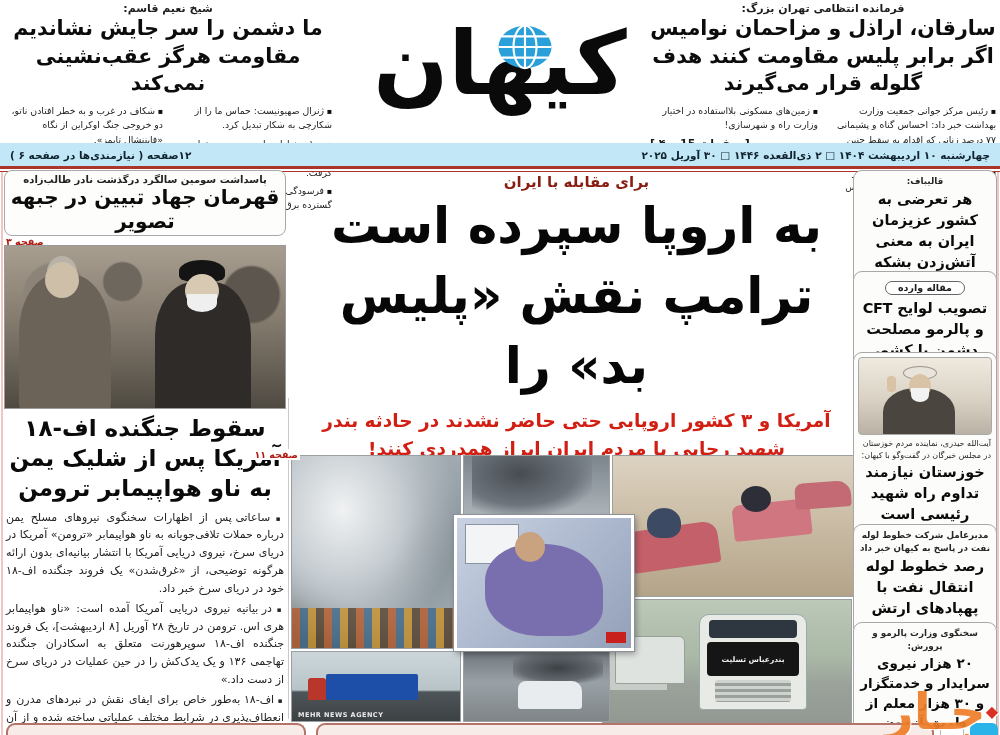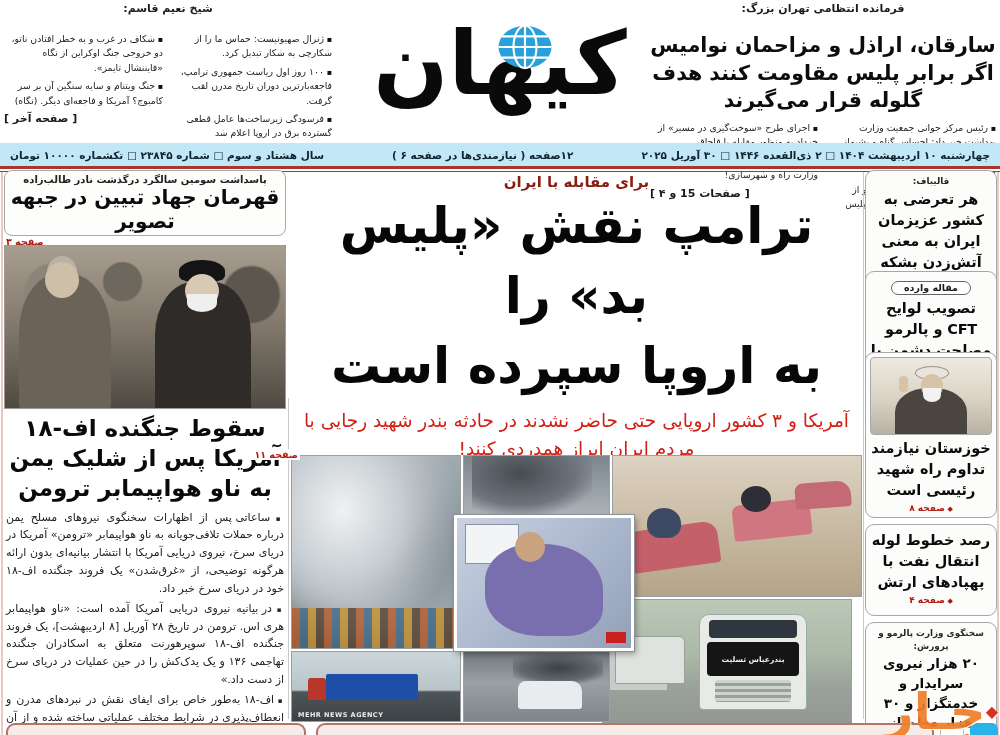--- a/index.html
+++ b/index.html
@@ -6,21 +6,21 @@
   html,body { width:1000px; height:735px; }
   body {
     font-family:"DejaVu Sans", sans-serif;
     background:#ffffff; color:#111; overflow:hidden; position:relative;
     direction:rtl;
   }
 
   
   .top-right-block { position:absolute; top:2px; right:4px; width:346px; text-align:center; }
   .top-left-block  { position:absolute; top:2px; left:4px;  width:328px; text-align:center; }
-  .block-kicker { font-size:11px; font-weight:bold; color:#1d1d1d; margin-bottom:17px; }
+  .block-kicker { font-size:11px; font-weight:bold; color:#1d1d1d; margin-bottom:0; }
   .block-headline { font-size:20.5px; font-weight:900; line-height:1.35; color:#0c0c0c; letter-spacing:-0.3px; }
   .block-bullets { display:flex; gap:10px; margin-top:6px; text-align:right; }
   .bcol { flex:1; }
   .bullet { font-size:9.3px; line-height:1.55; color:#222; margin-bottom:4px; }
   .bullet::before { content:"▪ "; color:#111; font-size:8px; }
   .pageref-black { font-weight:bold; font-size:11px; color:#1a1a1a; text-align:left; margin-top:1px; }
   .pageref-black::before { content:"[ "; } .pageref-black::after { content:" ]"; }
 
   .masthead { position:absolute; top:0; left:332px; width:336px; height:140px; text-align:center; }
   .masthead .logo { font-size:88px; font-weight:900; color:#0a0a0a; line-height:1.45; letter-spacing:-2px; }
@@ -34,21 +34,21 @@
     border-top:3px solid #ab352a; border-bottom:1px solid #ab352a; background:#fff; }
   .sideline-l { position:absolute; top:172px; bottom:0; left:1px; width:2px; background:#eec7c2; }
   .sideline-r { position:absolute; top:172px; bottom:0; right:1px; width:2px; background:#eec7c2; }
   .vsep-sidebar { position:absolute; top:172px; bottom:16px; right:136px; width:1px; background:#c9c9c9; }
   .vsep-left { position:absolute; top:398px; bottom:16px; left:288px; width:1px; background:#c9c9c9; }
 
   
   .lead { position:absolute; top:171px; left:291px; width:571px; text-align:center; }
   .lead-kicker { font-size:15px; font-weight:bold; color:#8a1d12; margin-top:2px; }
   .lead-headline { font-size:50px; font-weight:900; line-height:1.4; color:#070707; letter-spacing:-1px; }
-  .lead-sub { font-size:18.5px; font-weight:400; line-height:1.5; color:#d21f14; margin-top:6px; padding:0 8px; }
+  .lead-sub { font-size:18.5px; font-weight:700; line-height:1.5; color:#d21f14; margin-top:6px; padding:0 8px; }
   .lead-sub-page { text-align:left; font-size:10px; font-weight:bold; color:#b01b10; margin-top:-2px; }
   .lead-sub-page::before { content:"[ "; color:#222; } .lead-sub-page::after { content:" ]"; color:#222; }
   .lead-divider { border-top:1.5px solid #3a3a3a; margin:3px 4px 3px 4px; }
   .fire-kicker { font-size:11px; font-weight:bold; color:#1c1c1c; }
   .fire-headline { font-size:23px; font-weight:900; color:#0a0a0a; letter-spacing:-0.4px; margin-top:1px; }
 
   
   .collage { position:absolute; top:455px; left:291px; width:571px; height:267px; background:#fff; }
   .collage-page { position:absolute; top:-6px; right:562px; z-index:5; font-size:9.5px; font-weight:bold; color:#b01b10; background:#fff; padding:0 2px; white-space:nowrap; }
   .tile { position:absolute; border:1px solid #9aa0a2; }
@@ -115,21 +115,21 @@
   .photo-khamenei .turban { position:absolute; right:60px; top:14px; width:46px; height:22px; background:#141414; border-radius:50% 50% 30% 30%; }
   .photo-khamenei .beard { position:absolute; right:68px; top:48px; width:30px; height:18px; background:#efefef; border-radius:0 0 50% 50%; }
   .f18-headline { font-size:23px; font-weight:900; text-align:center; line-height:1.3; letter-spacing:-0.5px; color:#0a0a0a; margin-top:5px; }
   .f18-paras { margin-top:5px; padding:0 2px; }
   .f18-paras p { font-size:11px; line-height:1.62; text-align:justify; color:#222; margin-bottom:2px; }
   .f18-paras p::before { content:"▪ "; font-size:7px; }
   .f18-page { font-weight:bold; font-size:10.5px; text-align:left; margin:0 2px; }
   .f18-page::before { content:"[ "; } .f18-page::after { content:" ]"; }
 
   
-  .sb-box { position:absolute; right:3px; width:132px; border:1.5px solid #a8a8a8; border-radius:9px; background:#fcfcfa; text-align:center; padding:4px 4px; }
+  .sb-box { position:absolute; right:3px; width:144px; border:1.5px solid #a8a8a8; border-radius:9px; background:#fcfcfa; text-align:center; padding:4px 4px; }
   .sb-kicker { font-size:8.8px; font-weight:bold; color:#262626; line-height:1.5; }
   .sb-kicker-sm { font-size:8px; color:#262626; line-height:1.45; text-align:right; padding:0 1px; }
   .sb-title { font-size:14.5px; font-weight:900; line-height:1.45; color:#0b0b0b; letter-spacing:-0.3px; margin-top:1px; }
   .sb-page { font-size:9px; font-weight:bold; color:#b3170d; margin-top:2px; }
   .sb-page::before { content:"◆ "; font-size:7px; }
   .sb-pill { display:inline-block; border:1.2px solid #666; border-radius:10px; font-size:9.5px; font-weight:bold; color:#1c1c1c; padding:0 12px 1px; margin-bottom:2px; background:#fff; }
   .photo-cleric { height:78px; border:1px solid #aaa; border-radius:4px; position:relative; overflow:hidden; margin-bottom:3px;
     background:linear-gradient(180deg,#efe9df 0%,#d9d2c4 55%,#b9b2a4 100%); }
   .photo-cleric .robe { position:absolute; left:24px; top:30px; width:72px; height:52px; background:#4a463f; border-radius:46% 46% 6% 6%; }
   .photo-cleric .face { position:absolute; left:50px; top:16px; width:22px; height:24px; background:#d9c3a6; border-radius:50%; }
@@ -152,21 +152,20 @@
 
 <div class="top-right-block">
   <div class="block-kicker">فرمانده انتظامی تهران بزرگ:</div>
   <div class="block-headline">سارقان، اراذل و مزاحمان نوامیس اگر برابر پلیس مقاومت کنند هدف گلوله قرار می‌گیرند</div>
   <div class="block-bullets">
     <div class="bcol">
       <div class="bullet">رئیس مرکز جوانی جمعیت وزارت بهداشت خبر داد: احساس گناه و پشیمانی ۷۷ درصد زنانی که اقدام به سقط جنین می‌کنند</div>
       <div class="bullet">کشف دستگاه حک شاسی خودرو از مخفیگاه سارقان سابقه‌دار توسط پلیس آگاهی تهران.</div>
     </div>
     <div class="bcol">
-      <div class="bullet">اجرای طرح «سوخت‌گیری در مسیر» از خرداد به منظور مقابله با قاچاق</div>
       <div class="bullet">زمین‌های مسکونی بلااستفاده در اختیار وزارت راه و شهرسازی!</div>
       <div class="pageref-black">صفحات 15 و ۴</div>
     </div>
   </div>
 </div>
 
 <div class="masthead">
   <span class="globe">
     <svg width="58" height="46" viewBox="0 0 64 52">
       <ellipse cx="32" cy="26" rx="30" ry="24" fill="#2aa0da"></ellipse>
@@ -177,49 +176,49 @@
         <ellipse cx="32" cy="26" rx="13" ry="24"></ellipse>
         <line x1="32" y1="2" x2="32" y2="50"></line>
       </g>
     </svg>
   </span>
   <div class="logo">کیهان</div>
 </div>
 
 <div class="top-left-block">
   <div class="block-kicker">شیخ نعیم قاسم:</div>
+  <div class="block-headline">ما دشمن را سر جایش نشاندیم مقاومت هرگز عقب‌نشینی نمی‌کند</div>
   <div class="block-bullets">
     <div class="bcol">
       <div class="bullet">ژنرال صهیونیست: حماس ما را از شکارچی به شکار تبدیل کرد.</div>
       <div class="bullet">۱۰۰ روز اول ریاست جمهوری ترامپ، فاجعه‌بارترین دوران تاریخ مدرن لقب گرفت.</div>
       <div class="bullet">فرسودگی زیرساخت‌ها عامل قطعی گسترده برق در اروپا اعلام شد</div>
     </div>
     <div class="bcol">
       <div class="bullet">شکاف در غرب و به خطر افتادن ناتو، دو خروجی جنگ اوکراین از نگاه «فایننشال تایمز».</div>
       <div class="bullet">جنگ ویتنام و سایه سنگین آن بر سر کامبوج؟ آمریکا و فاجعه‌ای دیگر. (نگاه)</div>
       <div class="pageref-black">صفحه آخر</div>
     </div>
   </div>
 </div>
 
 <div class="dateline">
   <span>چهارشنبه ۱۰ اردیبهشت ۱۴۰۴ □ ۲ ذی‌القعده ۱۴۴۶ □ ۳۰ آوریل ۲۰۲۵</span>
   <span>۱۲صفحه ( نیازمندی‌ها در صفحه ۶ )</span>
-  <span>سال هشتاد و سوم □ شماره ۲۳۸۴۵ □ تکشماره ۱۰۰۰۰ تومان</span>
 </div>
 <div class="redline"></div>
 <div class="sideline-l"></div>
 <div class="sideline-r"></div>
 <div class="vsep-sidebar"></div>
 <div class="vsep-left"></div>
 
 <div class="lead">
   <div class="lead-kicker">برای مقابله با ایران</div>
+  <div class="lead-headline">به اروپا سپرده است</div>
   <div class="lead-headline">ترامپ نقش «پلیس بد» را</div>
-  <div class="lead-headline">به اروپا سپرده است</div>
   <div class="lead-sub">آمریکا و ۳ کشور اروپایی حتی حاضر نشدند در حادثه بندر شهید رجایی با مردم ایران ابراز همدردی کنند!</div>
   <div class="lead-sub-page">صفحه ۲</div>
   <div class="lead-divider"></div>
   <div class="fire-kicker">نتایج اولیه بررسی علل حادثه اعلام شد</div>
   <div class="fire-headline">مهار آتش در بندر شهید رجایی و آغاز مرحله جدید آواربرداری</div>
 </div>
 
 <div class="collage">
   <div class="collage-page">صفحه ۱۱</div>
 
@@ -299,25 +298,27 @@
 </div>
 
 <div class="sb-box" style="top:352px; min-height:162px;">
   <div class="photo-cleric">
     <div class="robe"></div>
     <div class="turb"></div>
     <div class="face"></div>
     <div class="beard2"></div>
     <div class="hand"></div>
   </div>
+  <div class="sb-kicker-sm">آیت‌الله حیدری، نماینده مردم خوزستان در مجلس خبرگان در گفت‌وگو با کیهان:</div>
   <div class="sb-title">خوزستان نیازمند تداوم راه شهید رئیسی است</div>
   <div class="sb-page">صفحه ۸</div>
 </div>
 
 <div class="sb-box" style="top:524px; min-height:92px;">
+  <div class="sb-kicker">مدیرعامل شرکت خطوط لوله نفت در پاسخ به کیهان خبر داد</div>
   <div class="sb-title">رصد خطوط لوله انتقال نفت با پهپادهای ارتش</div>
   <div class="sb-page">صفحه ۴</div>
 </div>
 
 <div class="sb-box" style="top:622px; min-height:96px;">
   <div class="sb-kicker">سخنگوی وزارت پالرمو و پرورش:</div>
   <div class="sb-title" style="font-size:13.5px">۲۰ هزار نیروی سرایدار و خدمتگزار و ۳۰ هزار معلم از طریق آزمون استخدام می‌شوند</div>
 
 </div>
 

